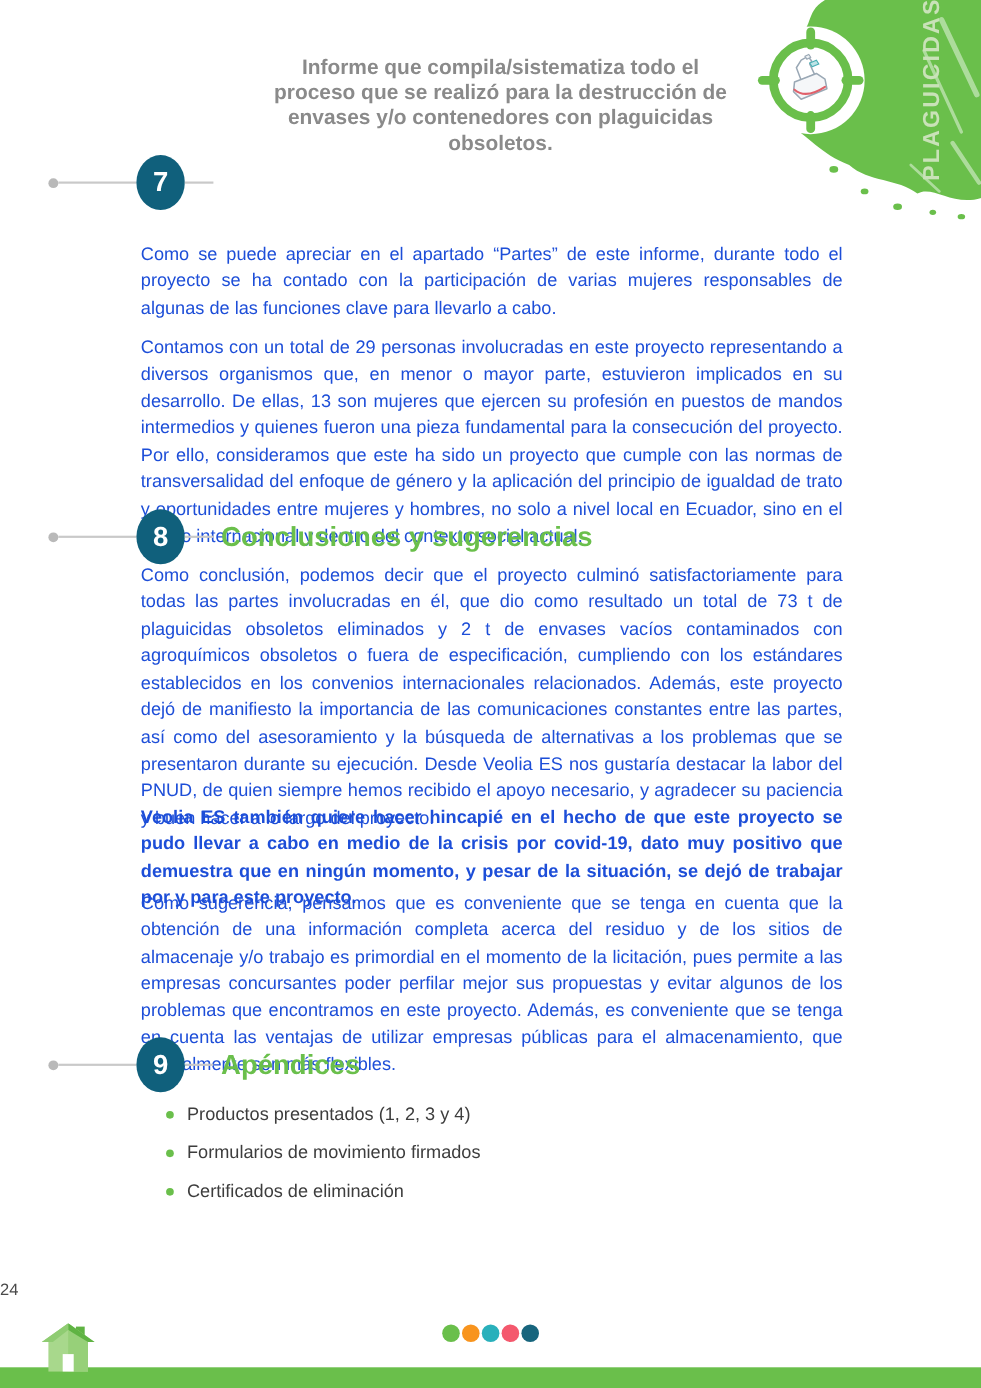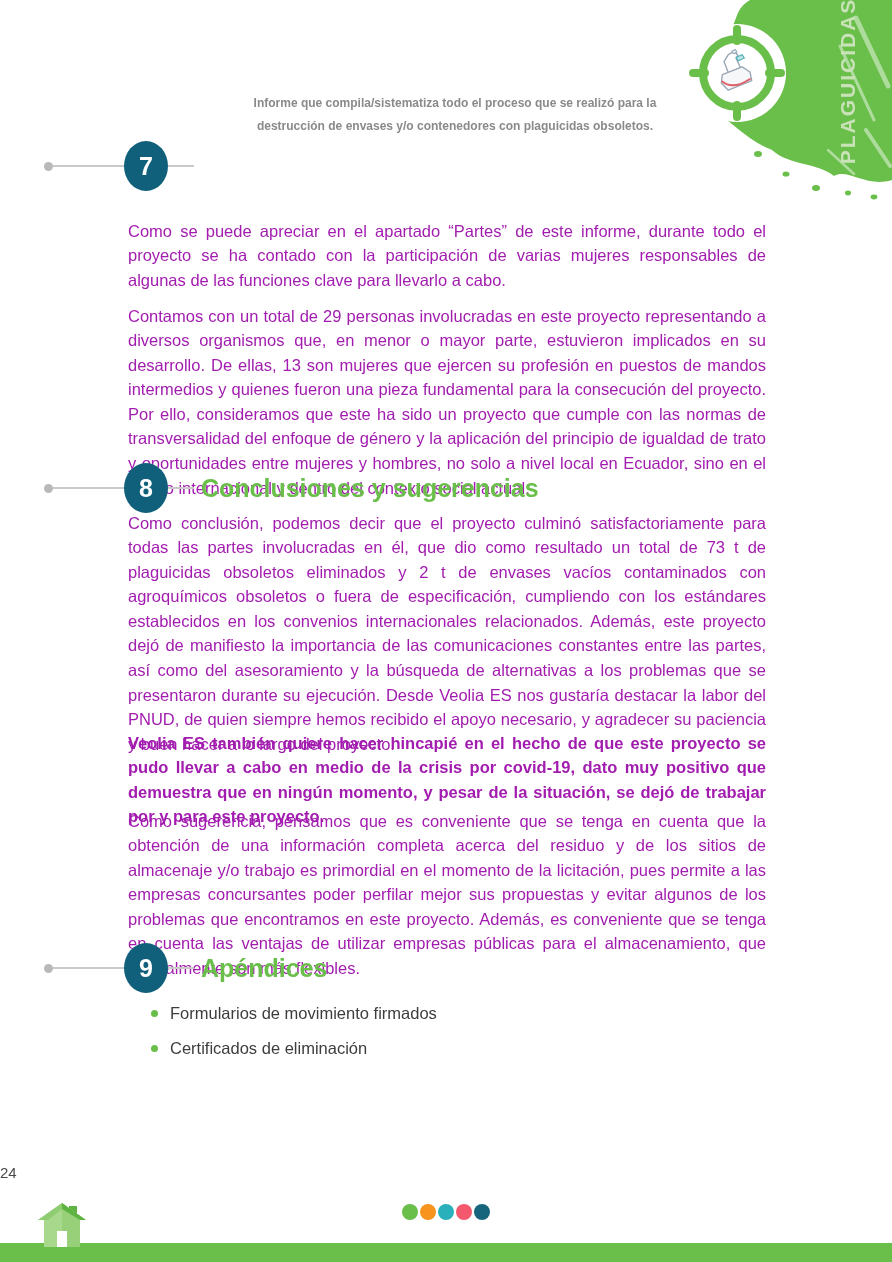--- a/index.html
+++ b/index.html
@@ -1,22 +1,22 @@
 <!DOCTYPE html>
 <html lang="es"><head>
 <meta charset="utf-8">
 <style>
   html,body{margin:0;padding:0;background:#ffffff;}
   body{width:892px;height:1262px;position:relative;overflow:hidden;
        font-family:"Liberation Sans", sans-serif;}
 
   
   .header-note{position:absolute;left:240px;top:50px;width:430px;
-    font-size:12px;font-weight:bold;color:#8a8a8a;line-height:23px;
-    text-align:center;margin-top:42px;}
+    font-size:19px;font-weight:bold;color:#8a8a8a;line-height:23px;
+    text-align:center;}
 
   
   .splash{position:absolute;right:0;top:0;width:204px;height:200px;}
 
   
   .side-label{position:absolute;left:764px;top:68px;width:170px;height:26px;
     transform:rotate(-90deg);text-align:center;
     font-size:21px;font-weight:bold;letter-spacing:2px;color:#c9e2b8;}
 
   
@@ -37,21 +37,21 @@
   .lead-line{width:71px;height:2px;background:#c9c9c9;flex:none;}
   .badge{width:44px;height:50px;border-radius:50%;background:#10607c;flex:none;
     display:flex;align-items:center;justify-content:center;
     color:#fff;font-size:25px;font-weight:bold;}
   .post-line{width:26px;height:2px;background:#c9c9c9;flex:none;}
   .heading .title{margin-left:7px;font-size:25px;font-weight:bold;color:#6abf4b;white-space:nowrap;}
   .h7{top:141px;} .h8{top:463px;} .h9{top:943px;}
 
   
   .para{position:absolute;left:128px;width:638px;
-    font-size:16.5px;line-height:24.6px;color:#a21caf;text-align:justify;}
+    font-size:16.5px;line-height:24.6px;color:#1d4ed8;text-align:justify;}
   .p1{top:202px;} .p2{top:287px;} .p3{top:494px;} .p4{top:714px;font-weight:bold;} .p5{top:792px;}
 
   
   .bullets{position:absolute;left:151px;top:1003px;}
   .bullet-item{display:flex;align-items:flex-start;margin-bottom:14px;
     font-size:16.5px;line-height:21px;color:#3d3d3d;}
   .bullet-dot{width:7px;height:7px;border-radius:50%;background:#6abf4b;
     margin-top:7px;margin-right:12px;flex:none;}
 
   
@@ -130,20 +130,24 @@
   <span class="lead-dot"></span>
   <span class="lead-line"></span>
   <span class="badge">9</span>
   <span class="post-line"></span>
   <span class="title">Apéndices</span>
 </div>
 
 <div class="bullets">
   <div class="bullet-item">
     <span class="bullet-dot"></span>
+    <span>Productos presentados (1, 2, 3 y 4)</span>
+  </div>
+  <div class="bullet-item">
+    <span class="bullet-dot"></span>
     <span>Formularios de movimiento firmados</span>
   </div>
   <div class="bullet-item">
     <span class="bullet-dot"></span>
     <span>Certificados de eliminación</span>
   </div>
 </div>
 
 <div class="page-number">24</div>
 

